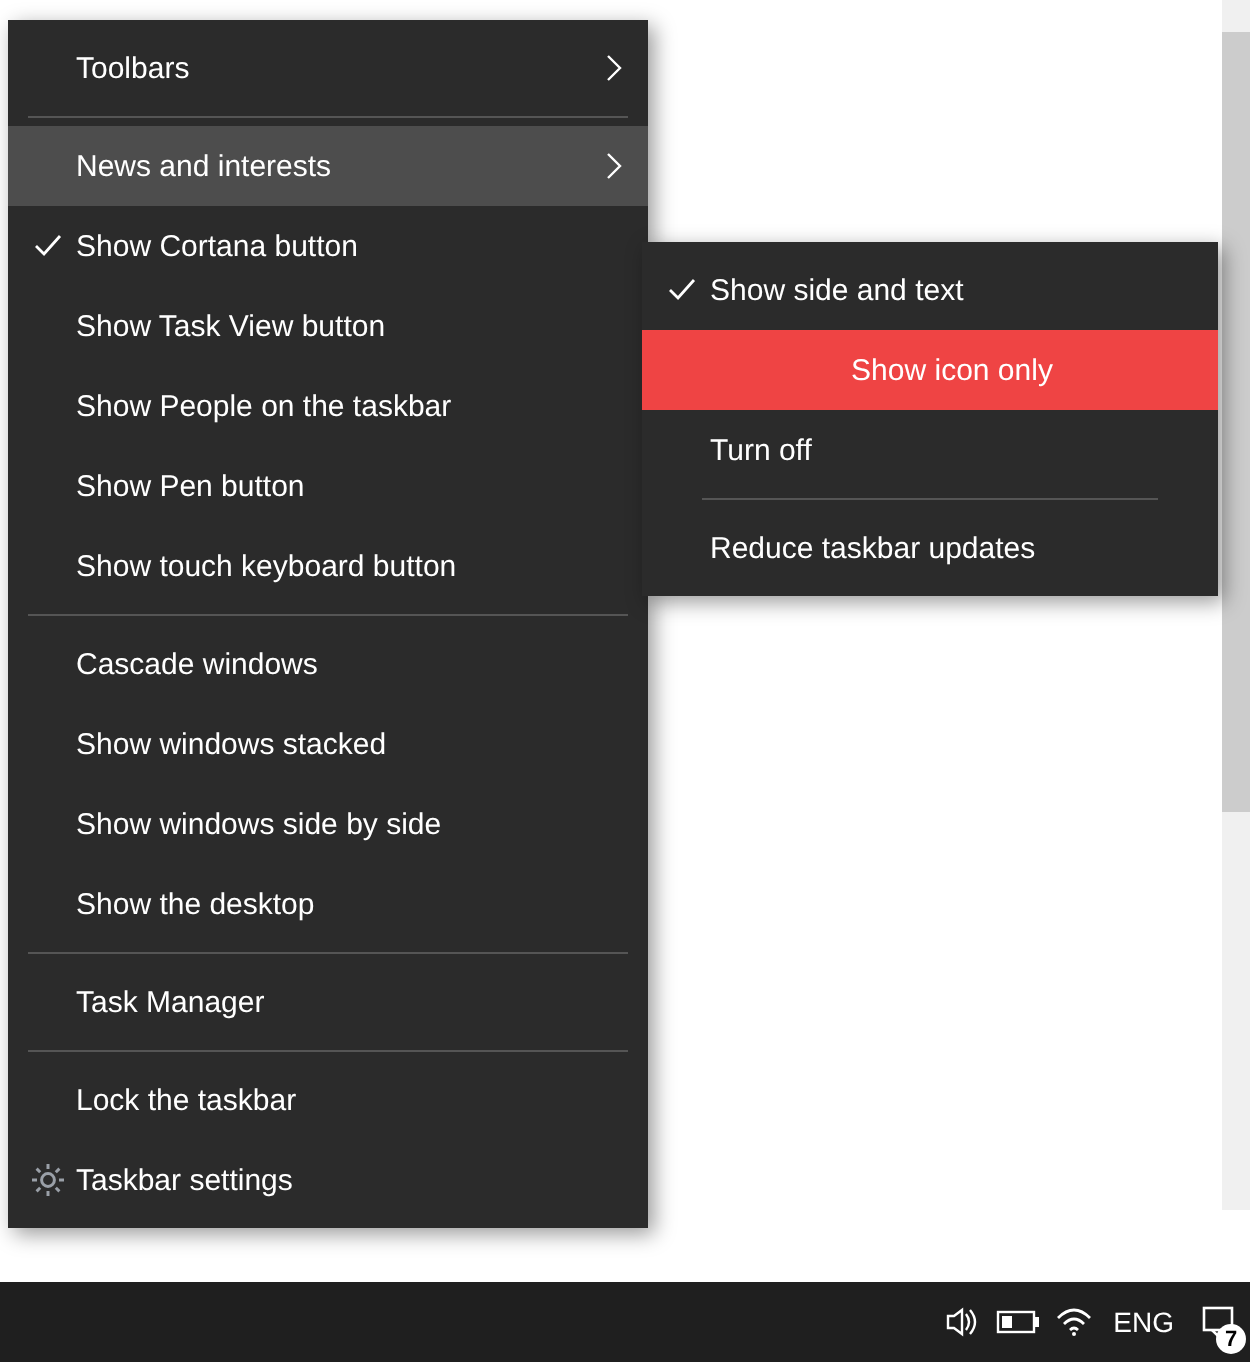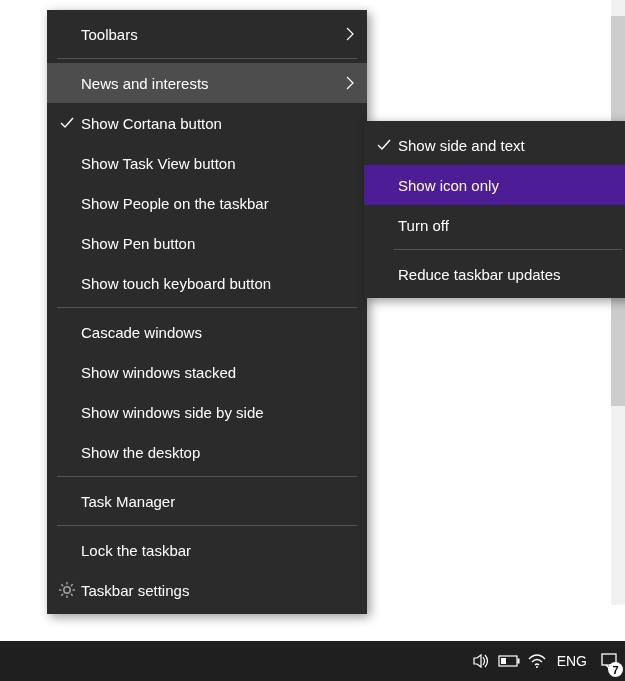--- a/index.html
+++ b/index.html
@@ -29,21 +29,20 @@
     width: 14px; height: 390px;
     background: #ccc;
   }
 
   .menu {
     position: absolute;
     background: #2b2b2b;
     color: #fff;
     font-size: 15px;
     box-shadow: 3px 3px 10px rgba(0,0,0,.4);
-    margin-left: 43px;
   }
   .menu.main {
     top: 10px; left: 4px;
     width: 320px;
     padding: 4px 0;
   }
   .menu.sub {
     top: 121px; left: 321px;
     width: 288px;
     padding: 4px 0;
@@ -70,21 +69,22 @@
     width: 16px;
     display: flex;
     align-items: center;
     justify-content: flex-end;
   }
   .menu-item.hover {
     background: #4d4d4d;
     justify-content: space-between;
   }
   .menu-item.selected {
-    background: #4c1d95;
+    background: #ef4444;
+    text-align: center;
   }
   .sep {
     height: 1px;
     background: #555;
     margin: 4px 10px;
   }
   .sep.sub {
     margin: 4px 30px 4px 30px;
   }
   .check svg, .chev svg, .gear svg { display:block; }

